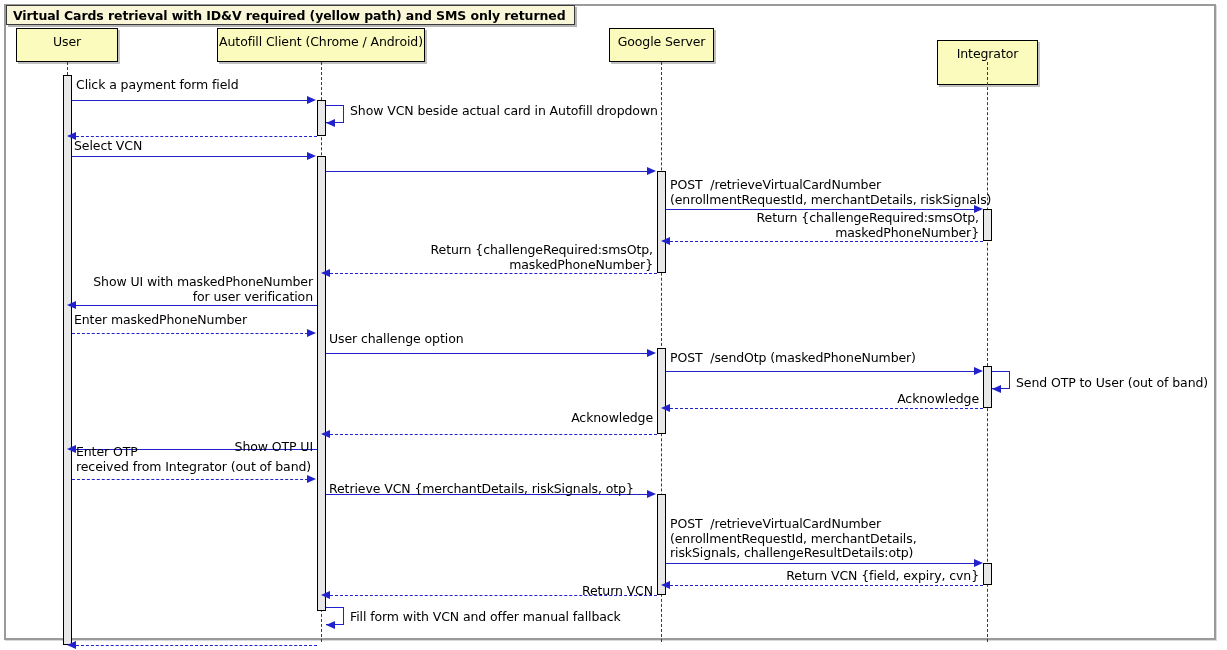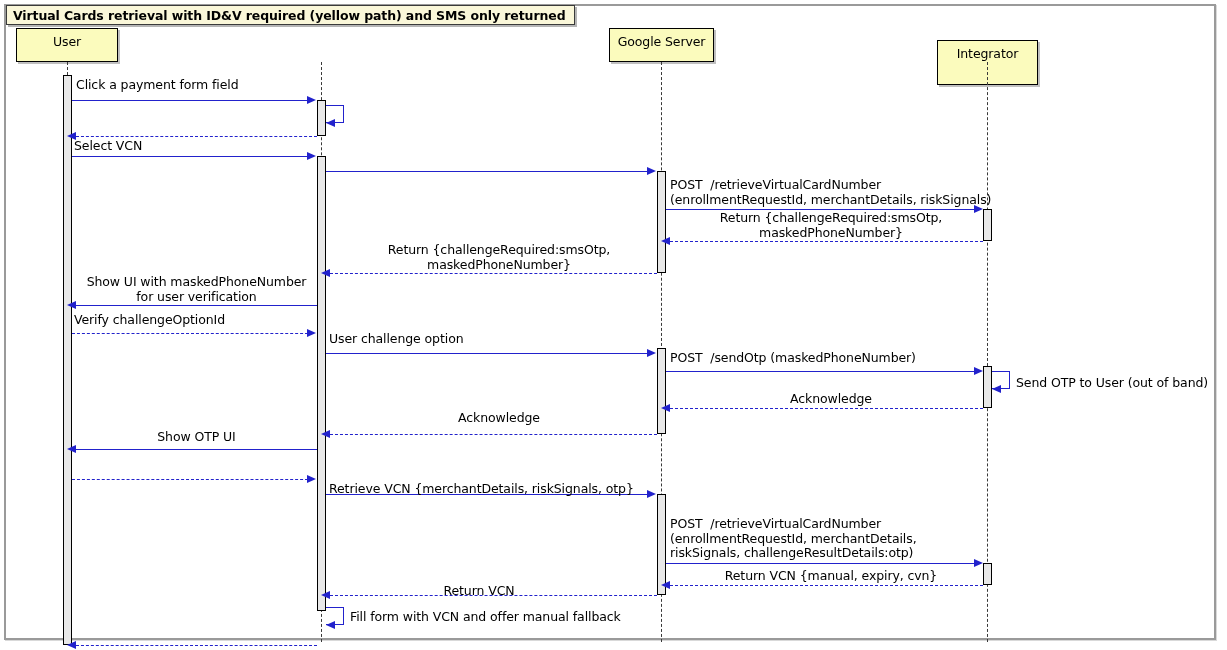--- a/index.html
+++ b/index.html
@@ -116,37 +116,40 @@
 
   
   .msglabel{
     position:absolute;
     font-size:12.5px;
     color:#000;
     white-space:pre;
     line-height:14.5px;
     letter-spacing:-0.1px;
   }
-  .msglabel.r{ text-align:center; }
+  .msglabel.r{ text-align:right; }
 </style>
 </head>
 <body>
 
 <div id="canvas">
 
   <div class="frame">
     <div class="frame-fill"></div>
   </div>
 
   <div class="frame-title" style="left:6px;top:5px;">Virtual Cards retrieval with ID&amp;V required (yellow path) and SMS only returned</div>
 
   <div class="participant" style="left:16px;top:28px;width:102px;height:34px;">
     <span>User</span>
   </div>
 
+  <div class="participant" style="left:217px;top:28px;width:208px;height:34px;">
+    <span>Autofill Client (Chrome / Android)</span>
+  </div>
 
   <div class="participant" style="left:609px;top:28px;width:105px;height:34px;">
     <span>Google Server</span>
   </div>
 
   <div class="participant" style="left:937px;top:40px;width:101px;height:45px;">
     <span>Integrator</span>
   </div>
 
   <div class="lifeline" style="left:67px;top:62px;height:580px;"></div>
@@ -166,20 +169,21 @@
   <div class="activation" style="left:983px;top:209px;height:32px;"></div>
   <div class="activation" style="left:983px;top:366px;height:42px;"></div>
   <div class="activation" style="left:983px;top:563px;height:22px;"></div>
 
   <div class="msgline" style="left:72px;top:100px;width:241px;"></div>
   <div class="arrowhead right" style="left:307px;top:95.5px;"></div>
   <div class="msglabel" style="left:76px;top:78px;">Click a payment form field</div>
 
   <div class="selfloop" style="left:326px;top:105px;width:18px;height:18px;"></div>
   <div class="selfarrow" style="left:326px;top:118.5px;"></div>
+  <div class="msglabel" style="left:350px;top:104px;">Show VCN beside actual card in Autofill dropdown</div>
 
   <div class="msgline dashed" style="left:76px;top:136px;width:241px;"></div>
   <div class="arrowhead left" style="left:67px;top:131.5px;"></div>
 
   <div class="msgline" style="left:72px;top:156px;width:241px;"></div>
   <div class="arrowhead right" style="left:307px;top:151.5px;"></div>
   <div class="msglabel" style="left:74px;top:139px;">Select VCN</div>
 
   <div class="msgline" style="left:326px;top:171px;width:327px;"></div>
   <div class="arrowhead right" style="left:647px;top:166.5px;"></div>
@@ -199,21 +203,21 @@
   <div class="msglabel r" style="left:345px;top:243px;width:308px;">Return {challengeRequired:smsOtp,
 maskedPhoneNumber}</div>
 
   <div class="msgline" style="left:76px;top:305px;width:241px;"></div>
   <div class="arrowhead left" style="left:67px;top:300.5px;"></div>
   <div class="msglabel r" style="left:80px;top:275px;width:233px;">Show UI with maskedPhoneNumber
 for user verification</div>
 
   <div class="msgline dashed" style="left:72px;top:333px;width:241px;"></div>
   <div class="arrowhead right" style="left:307px;top:328.5px;"></div>
-  <div class="msglabel" style="left:74px;top:313px;">Verify challengeOptionId</div>
+  <div class="msglabel" style="left:74px;top:313px;">Enter maskedPhoneNumber</div>
 
   <div class="msgline" style="left:326px;top:353px;width:327px;"></div>
   <div class="arrowhead right" style="left:647px;top:348.5px;"></div>
   <div class="msglabel" style="left:329px;top:332px;">User challenge option</div>
 
   <div class="msgline" style="left:666px;top:371px;width:313px;"></div>
   <div class="arrowhead right" style="left:974px;top:366.5px;"></div>
   <div class="msglabel" style="left:670px;top:351px;">POST  /sendOtp (maskedPhoneNumber)</div>
 
   <div class="selfloop" style="left:992px;top:371px;width:18px;height:18px;"></div>
@@ -223,42 +227,44 @@
   <div class="msgline dashed" style="left:670px;top:408px;width:313px;"></div>
   <div class="arrowhead left" style="left:661px;top:403.5px;"></div>
   <div class="msglabel r" style="left:683px;top:392px;width:296px;">Acknowledge</div>
 
   <div class="msgline dashed" style="left:330px;top:434px;width:327px;"></div>
   <div class="arrowhead left" style="left:321px;top:429.5px;"></div>
   <div class="msglabel r" style="left:345px;top:411px;width:308px;">Acknowledge</div>
 
   <div class="msgline" style="left:76px;top:449px;width:241px;"></div>
   <div class="arrowhead left" style="left:67px;top:444.5px;"></div>
-  <div class="msglabel r" style="left:80px;top:430px;width:233px;">Show OTP UI</div>
+  <div class="msglabel r" style="left:80px;top:440px;width:233px;">Show OTP UI</div>
 
   <div class="msgline dashed" style="left:72px;top:479px;width:241px;"></div>
   <div class="arrowhead right" style="left:307px;top:474.5px;"></div>
+  <div class="msglabel" style="left:76px;top:445px;">Enter OTP
+received from Integrator (out of band)</div>
 
   <div class="msgline" style="left:326px;top:494px;width:327px;"></div>
   <div class="arrowhead right" style="left:647px;top:489.5px;"></div>
   <div class="msglabel" style="left:329px;top:482px;">Retrieve VCN {merchantDetails, riskSignals, otp}</div>
 
   <div class="msgline" style="left:666px;top:563px;width:313px;"></div>
   <div class="arrowhead right" style="left:974px;top:558.5px;"></div>
   <div class="msglabel" style="left:670px;top:517px;">POST  /retrieveVirtualCardNumber
 (enrollmentRequestId, merchantDetails,
 riskSignals, challengeResultDetails:otp)</div>
 
   <div class="msgline dashed" style="left:670px;top:585px;width:313px;"></div>
   <div class="arrowhead left" style="left:661px;top:580.5px;"></div>
-  <div class="msglabel r" style="left:683px;top:569px;width:296px;">Return VCN {manual, expiry, cvn}</div>
+  <div class="msglabel r" style="left:683px;top:569px;width:296px;">Return VCN {field, expiry, cvn}</div>
 
   <div class="msgline dashed" style="left:330px;top:595px;width:327px;"></div>
   <div class="arrowhead left" style="left:321px;top:590.5px;"></div>
-  <div class="msglabel r" style="left:325px;top:584px;width:308px;">Return VCN</div>
+  <div class="msglabel r" style="left:345px;top:584px;width:308px;">Return VCN</div>
 
   <div class="selfloop" style="left:326px;top:607px;width:18px;height:18px;"></div>
   <div class="selfarrow" style="left:326px;top:620.5px;"></div>
   <div class="msglabel" style="left:350px;top:610px;">Fill form with VCN and offer manual fallback</div>
 
   <div class="msgline dashed" style="left:76px;top:645px;width:241px;"></div>
   <div class="arrowhead left" style="left:67px;top:640.5px;"></div>
 
 </div>
 

